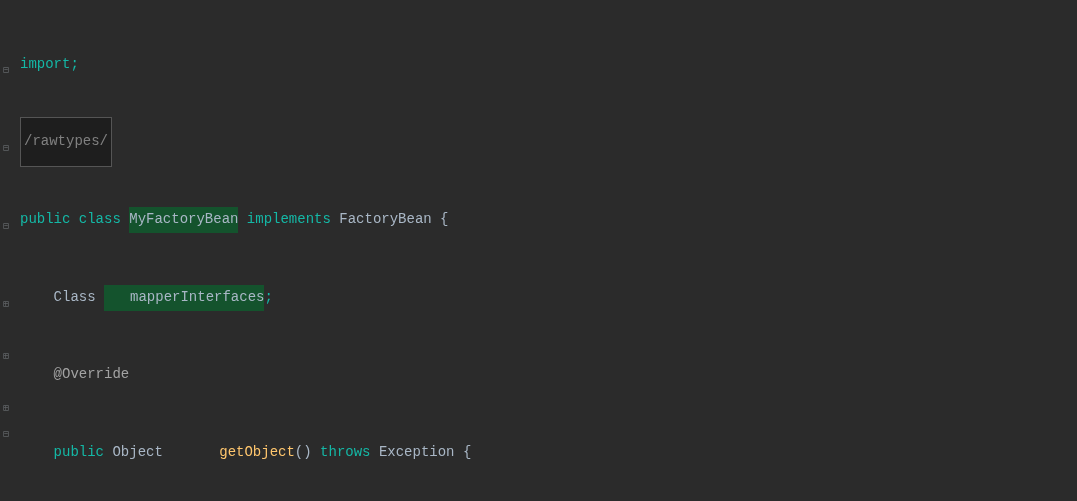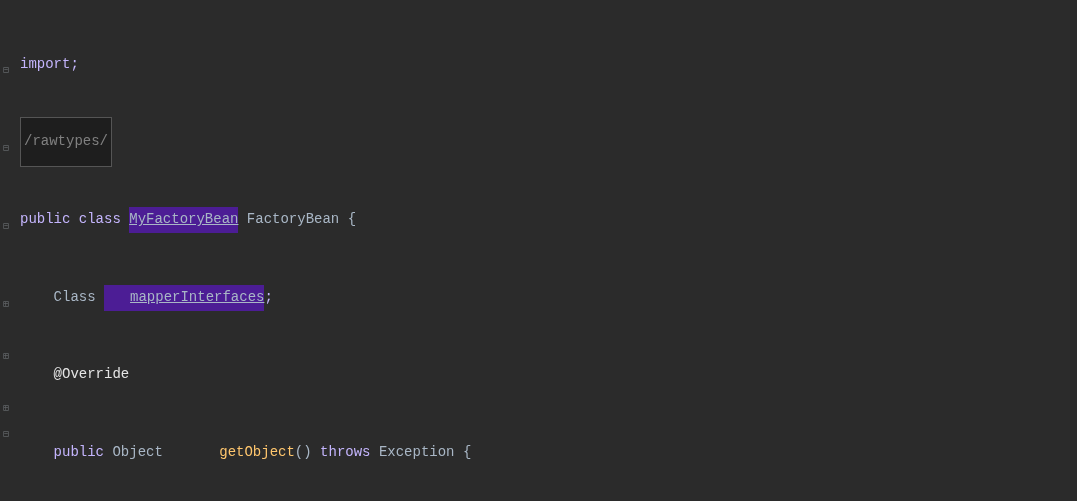--- a/index.html
+++ b/index.html
@@ -37,28 +37,27 @@
     }
     .code-area {
       padding-left: 20px;
       white-space: pre;
     }
     .line {
       height: 25.9px;
       display: flex;
       align-items: center;
     }
-    .kw-orange { color: #c4b5fd; }
+    .kw-orange { color: #14b8a6; }
     .method-yellow { color: #ffc66d; margin-left: 48px; }
-    .annotation { color: #e5e5e5; }
+    .annotation { color: #a3a3a3; }
     .field-purple { color: #9876aa; padding-left: 26px; }
     .highlight-name {
-      background: #4c1d95;
+      background: #14532d;
       color: #a9b7c6;
-      text-decoration: underline;
     }
     .highlight-box {
       background: #1e1e1e;
       border: 1px solid #555;
       padding: 11px 3px;
       color: #808080;
       display: inline-block;
     }
   </style>
 </head>
@@ -70,21 +69,21 @@
   <span class="gutter-icon" style="top:218px;">⊟</span>
   <span class="gutter-icon" style="top:296px;">⊞</span>
   <span class="gutter-icon" style="top:348px;">⊞</span>
   <span class="gutter-icon" style="top:400px;">⊞</span>
   <span class="gutter-icon" style="top:426px;">⊟</span>
 </div>
 
 <div class="code-area">
   <div class="line"><span class="kw-orange">import</span><span class="kw-orange">;</span></div>
   <div class="line"><span class="highlight-box">/rawtypes/</span></div>
-  <div class="line"><span class="kw-orange">public </span><span class="kw-orange">class</span><span> </span><span class="highlight-name">MyFactoryBean</span><span> FactoryBean </span><span>{</span></div>
+  <div class="line"><span class="kw-orange">public </span><span class="kw-orange">class</span><span> </span><span class="highlight-name">MyFactoryBean</span><span class="kw-orange"> implements</span><span> FactoryBean </span><span>{</span></div>
   <div class="line"><span>    </span><span>Class </span><span class="field-purple highlight-name">mapperInterfaces</span><span class="kw-orange">;</span></div>
   <div class="line"><span>    </span><span class="annotation">@Override</span></div>
   <div class="line"><span>    </span><span class="kw-orange">public </span><span>Object </span><span class="method-yellow">getObject</span><span>() </span><span class="kw-orange">throws</span><span> Exception </span><span>{</span></div>
   
   
   
   
   
   
   

